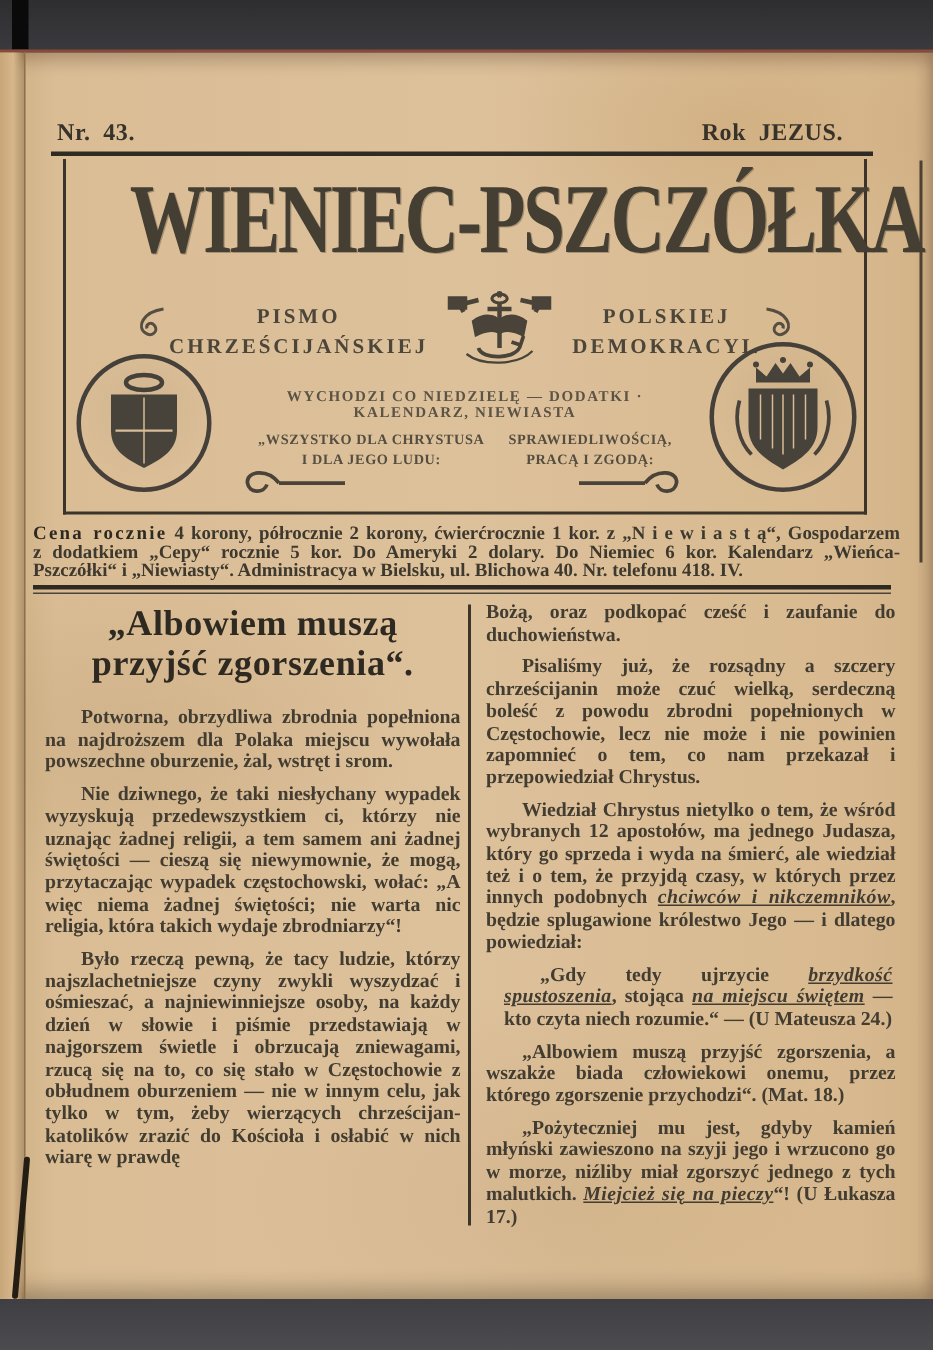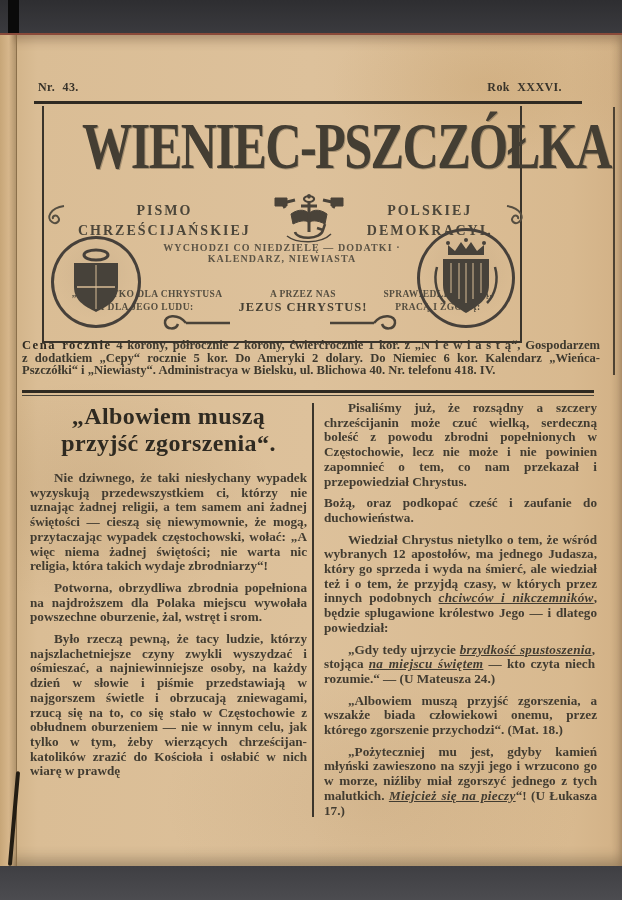--- a/index.html
+++ b/index.html
@@ -33,97 +33,97 @@
     background:linear-gradient(90deg,#c7a678,#d6b68b 55%, rgba(80,55,25,.25));
     border-right:1px solid rgba(90,68,38,.55); }
   .crease-mark { position:absolute; left:12px; bottom:0; width:4px; height:95px;
     background:#231d13; transform:rotate(5deg); border-radius:2px; }
   .edge-artifact-right { position:absolute; right:7px; top:72px; width:2px; height:268px;
     background:#362f24; opacity:.85; }
 
   
   .issue-line { position:absolute; top:45px; left:38px; width:524px;
     display:flex; justify-content:space-between;
-    font-weight:bold; font-size:12px; letter-spacing:.4px; word-spacing:4px; color:#38332a;
+    font-weight:bold; font-size:16px; letter-spacing:.4px; word-spacing:4px; color:#38332a;
     white-space:nowrap; }
   .header-rule { position:absolute; top:66px; left:34px; width:548px; height:5px;
     border-top:3px solid #2f2a22; }
 
   
-  .masthead-box { position:absolute; top:71px; left:42px; width:480px; height:237px;
+  .masthead-box { position:absolute; top:71px; left:42px; width:536px; height:237px;
     border:2px solid #3a342b; border-top:none; }
   .mast-title { position:absolute; top:2px; left:0; width:100%; text-align:center;
     font-weight:bold; font-size:60px; line-height:70px; letter-spacing:-2px; white-space:nowrap;
     color:#443e33; transform:scale(.84,1.1); transform-origin:50% 10%;
     text-shadow:1px 1px 0 rgba(70,60,45,.35); }
   .subtitle-row { position:absolute; top:86px; left:0; width:100%;
-    display:flex; justify-content:space-between; align-items:center; gap:10px;
+    display:flex; justify-content:center; align-items:center; 
     color:#4c463a; }
   .subtitle-block { font-weight:bold; font-size:14px; letter-spacing:2px; text-align:center;
     line-height:20px; white-space:nowrap; }
   .swirl { color:#554e41; }
   .pub-info { position:absolute; left:110px; right:110px; text-align:center;
     font-weight:bold; color:#5b5345; }
-  .pub-info-1 { top:136px; font-size:10px; letter-spacing:1.1px; }
+  .pub-info-1 { top:153px; font-size:10px; letter-spacing:1.1px; }
   .pub-info-2 { top:164px; font-size:10px; letter-spacing:1.6px; }
   .motto-row { position:absolute; top:182px; left:96px; right:96px;
     display:flex; justify-content:center; gap:16px; color:#554e40; }
   .motto-col { text-align:center; font-weight:bold; font-size:9.5px; line-height:13px;
     letter-spacing:.4px; white-space:nowrap; }
   .motto-strong { font-size:12.5px; letter-spacing:1px; color:#453f33; }
 
   .medallion { position:absolute; border:3px solid #46403a; border-radius:50%;
     display:flex; align-items:center; justify-content:center; color:#4a4339;
     background:radial-gradient(circle at 50% 40%, rgba(0,0,0,.05), rgba(0,0,0,0) 70%); }
   .medallion-left { left:7px; top:130px; width:90px; height:92px; }
   .medallion-right { right:5px; top:122px; width:98px; height:100px; }
 
   .flourish { position:absolute; bottom:4px; color:#4a4339; }
   .flourish-left { left:96px; }
   .flourish-right { right:100px; transform:scale(-1,1); }
 
   
-  .subscription { position:absolute; top:304px; left:22px; width:578px;
+  .subscription { position:absolute; top:314px; left:22px; width:578px;
     font-weight:bold; font-size:12.6px; line-height:12.6px; color:#3e392e; }
   .sub-line-j { text-align:justify; text-align-last:justify; }
   .sub-line-c { text-align:left; }
   .sub-lead { letter-spacing:1.5px; color:#2e2920; }
   .subscription-rule { position:absolute; top:355px; left:22px; width:572px; height:6px;
     border-top:3px solid #2f2a21; border-bottom:1px solid #4a443a; }
 
   
   .article { position:absolute; top:366px; left:30px; width:567px; display:flex; }
   .col-left { flex:0 0 277px; }
   .column-divider { flex:0 0 2px; background:#3b352b; margin:2px 10px 8px 5px; }
   .col-right { flex:1; }
   .article-headline { text-align:center; font-weight:bold; font-size:24px; line-height:27px;
     letter-spacing:.4px; color:#2f2a21; margin:2px 6px 14px; }
   .para { text-align:justify; text-indent:24px; font-weight:bold; font-size:13.2px;
     line-height:14.7px; margin:0 0 7px; }
   .para i { letter-spacing:.3px;text-decoration:underline; }
   .noindent { text-indent:0; }
-  .quote { margin-left:0; margin-right:2px; }
+  .quote { margin-left:12px; margin-right:2px; }
 </style>
 </head>
 <body>
 
 <div class="screen">
 
   <div class="band-top">
     <div class="bookmark-stripe"></div>
   </div>
 
   <div class="paper">
     <div class="page-edge"></div>
     <div class="crease-mark"></div>
     <div class="edge-artifact-right"></div>
 
     <div class="issue-line">
       <span>Nr. 43.</span>
-      <span>Rok XXXVI.</span>
+      <span>Rok JEZUS.</span>
     </div>
     <div class="header-rule"></div>
 
     <div class="masthead-box">
       <div class="mast-title">WIENIEC-PSZCZÓŁKA</div>
 
       <div class="subtitle-row">
         <span class="swirl">
           <svg width="24" height="30" viewBox="0 0 24 30">
               <path d="M20,2 C6,4 2,14 8,18 C12,21 17,17 14,13 C12,10 8,12 9,15" fill="none" stroke="currentColor" stroke-width="2"></path>
@@ -157,24 +157,20 @@
       </div>
 
       <div class="pub-info pub-info-1">WYCHODZI CO NIEDZIELĘ — DODATKI · KALENDARZ, NIEWIASTA</div>
 
       <div class="motto-row">
         <span class="motto-col">
           <span>„WSZYSTKO DLA CHRYSTUSA</span><br>
           <span>I DLA JEGO LUDU:</span>
         </span>
         <span class="motto-col">
-          <span>A PRZEZ NAS</span><br>
-          <span class="motto-strong">JEZUS CHRYSTUS!</span>
-        </span>
-        <span class="motto-col">
           <span>SPRAWIEDLIWOŚCIĄ,</span><br>
           <span>PRACĄ I ZGODĄ:</span>
         </span>
       </div>
 
       <div class="medallion medallion-left">
         <svg width="62" height="70" viewBox="0 0 62 70">
           <ellipse cx="31" cy="8" rx="12" ry="5" fill="none" stroke="#46403a" stroke-width="3"></ellipse>
           <path d="M9,16 h44 v24 c0,13 -10,19 -22,25 c-12,-6 -22,-12 -22,-25 z" fill="#47423a"></path>
           <path d="M12,40 h38" stroke="#d9bd96" stroke-width="1.5"></path>
@@ -210,28 +206,28 @@
         <span class="sub-lead">Cena rocznie</span><span> 4 korony, półrocznie 2 korony, ćwierćrocznie 1 kor. z „N i e w i a s t ą“, Gospodarzem</span>
       </div>
       <div class="sub-line-j">z dodatkiem „Cepy“ rocznie 5 kor. Do Ameryki 2 dolary. Do Niemiec 6 kor. Kalendarz „Wieńca-</div>
       <div class="sub-line-c">Pszczółki“ i „Niewiasty“. Administracya w Bielsku, ul. Blichowa 40. Nr. telefonu 418. IV.</div>
     </div>
     <div class="subscription-rule"></div>
 
     <div class="article">
       <div class="col-left">
         <div class="article-headline">„Albowiem muszą przyjść zgorszenia“.</div>
+        <p class="para">Potworna, obrzydliwa zbrodnia popełniona na najdroższem dla Polaka miejscu wywołała powszechne oburzenie, żal, wstręt i srom.</p>
         <p class="para">Nie dziwnego, że taki niesłychany wypadek wyzyskują przedewszystkiem ci, którzy nie uznając żadnej religii, a tem samem ani żadnej świętości — cieszą się niewymownie, że mogą, przytaczając wypadek częstochowski, wołać: „A więc niema żadnej świętości; nie warta nic religia, która takich wydaje zbrodniarzy“!</p>
-        <p class="para">Potworna, obrzydliwa zbrodnia popełniona na najdroższem dla Polaka miejscu wywołała powszechne oburzenie, żal, wstręt i srom.</p>
         <p class="para">Było rzeczą pewną, że tacy ludzie, którzy najszlachetniejsze czyny zwykli wyszydzać i ośmieszać, a najniewinniejsze osoby, na każdy dzień w słowie i piśmie przedstawiają w najgorszem świetle i obrzucają zniewagami, rzucą się na to, co się stało w Częstochowie z obłudnem oburzeniem — nie w innym celu, jak tylko w tym, żeby wierzących chrześcijan-katolików zrazić do Kościoła i osłabić w nich wiarę w prawdę</p>
       </div>
       <div class="column-divider"></div>
       <div class="col-right">
+        <p class="para noindent">Bożą, oraz podkopać cześć i zaufanie do duchowieństwa.</p>
         <p class="para">Pisaliśmy już, że rozsądny a szczery chrześcijanin może czuć wielką, serdeczną boleść z powodu zbrodni popełnionych w Częstochowie, lecz nie może i nie powinien zapomnieć o tem, co nam przekazał i przepowiedział Chrystus.</p>
-        <p class="para noindent">Bożą, oraz podkopać cześć i zaufanie do duchowieństwa.</p>
         <p class="para">Wiedział Chrystus nietylko o tem, że wśród wybranych 12 apostołów, ma jednego Judasza, który go sprzeda i wyda na śmierć, ale wiedział też i o tem, że przyjdą czasy, w których przez innych podobnych <i>chciwców i nikczemników</i>, będzie splugawione królestwo Jego — i dlatego powiedział:</p>
         <p class="para quote">„Gdy tedy ujrzycie <i>brzydkość spustoszenia</i>, stojąca <i>na miejscu świętem</i> — kto czyta niech rozumie.“ — (U Mateusza 24.)</p>
         <p class="para">„Albowiem muszą przyjść zgorszenia, a wszakże biada człowiekowi onemu, przez którego zgorszenie przychodzi“. (Mat. 18.)</p>
         <p class="para">„Pożyteczniej mu jest, gdyby kamień młyński zawieszono na szyji jego i wrzucono go w morze, niźliby miał zgorszyć jednego z tych malutkich. <i>Miejcież się na pieczy</i>“! (U Łukasza 17.)</p>
       </div>
     </div>
   </div>
 
   <div class="band-bottom"></div>
 </div>

